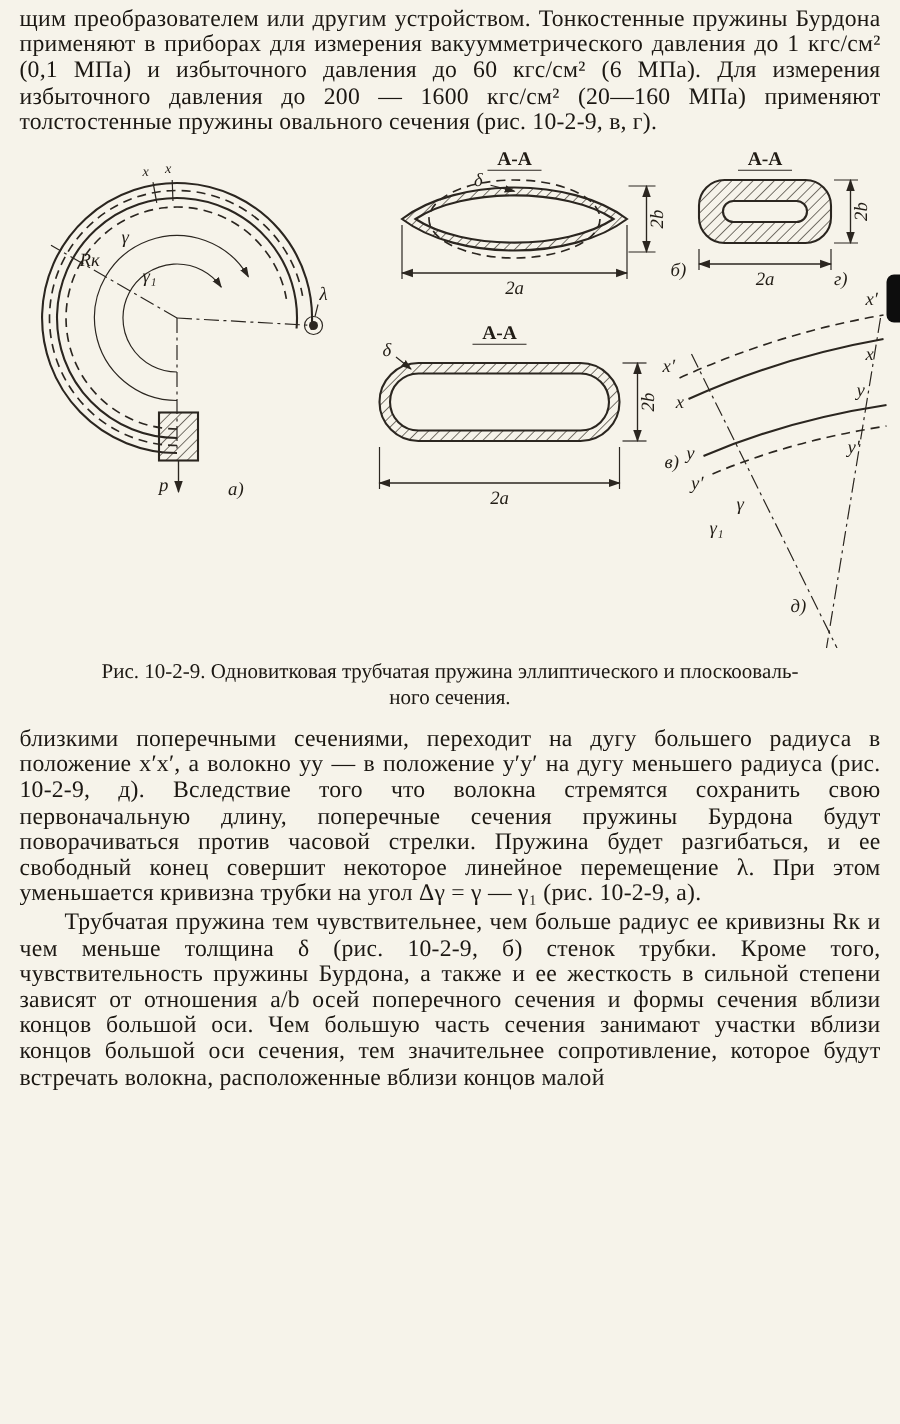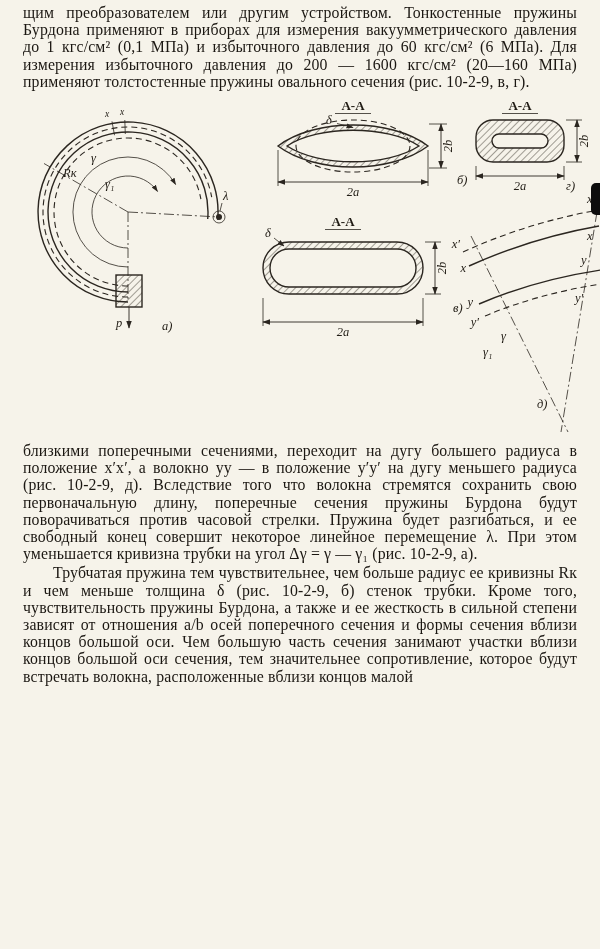--- a/index.html
+++ b/index.html
@@ -2,21 +2,21 @@
 <html><head>
 <meta charset="utf-8">
 <style>
   html,body{margin:0;padding:0;}
   body{
     width:600px;height:949px;overflow:hidden;
     background:#f6f3ea;
     font-family:"Liberation Serif", serif;
     color:#1b1712;
   }
-  .page{position:relative;width:600px;height:949px;padding:4px 23px;box-sizing:border-box;}
+  .page{position:relative;width:600px;height:949px;padding:4px 13px;box-sizing:border-box;}
   .para{
     margin:0 0 2px 0;
     font-size:15.8px;line-height:17.2px;letter-spacing:0.15px;
     text-align:justify;
   }
   .para.indent{text-indent:1.9em;}
   .fig{margin:10px 0 4px 0;}
   .fig-svg{display:block;margin:0 auto;}
   .fig-svg .main{stroke-width:1.4;}
   .fig-svg .thin{stroke-width:0.8;}
@@ -146,19 +146,23 @@
         <text x="450" y="206" text-anchor="end">y</text>
         <text x="456" y="226" text-anchor="end">y′</text>
         <text x="558" y="164">y</text>
         <text x="552" y="202">y′</text>
         <text x="478" y="240">γ</text>
         <text x="460" y="256">γ₁</text>
         <text x="514" y="308">д)</text>
       </g>
     </svg>
 
+    <figcaption class="caption">
+      <div>Рис. 10-2-9. Одновитковая трубчатая пружина эллиптического и плоскооваль-</div>
+      <div>ного сечения.</div>
+    </figcaption>
   </figure>
 
   <p class="para" style="margin-top:10px;">близкими поперечными сечениями, переходит на дугу большего радиуса в положение x′x′, а волокно yy — в положение y′y′ на дугу меньшего радиуса (рис. 10-2-9, д). Вследствие того что волокна стремятся сохранить свою первоначальную длину, поперечные сечения пружины Бурдона будут поворачиваться против часовой стрелки. Пружина будет разгибаться, и ее свободный конец совершит некоторое линейное перемещение λ. При этом уменьшается кривизна трубки на угол Δγ = γ — γ₁ (рис. 10-2-9, а).</p>
   <p class="para indent">Трубчатая пружина тем чувствительнее, чем больше радиус ее кривизны Rк и чем меньше толщина δ (рис. 10-2-9, б) стенок трубки. Кроме того, чувствительность пружины Бурдона, а также и ее жесткость в сильной степени зависят от отношения a/b осей поперечного сечения и формы сечения вблизи концов большой оси. Чем большую часть сечения занимают участки вблизи концов большой оси сечения, тем значительнее сопротивление, которое будут встречать волокна, расположенные вблизи концов малой</p>
 
   <div class="scan-artifact"></div>
 </div>
 
 </body></html>

